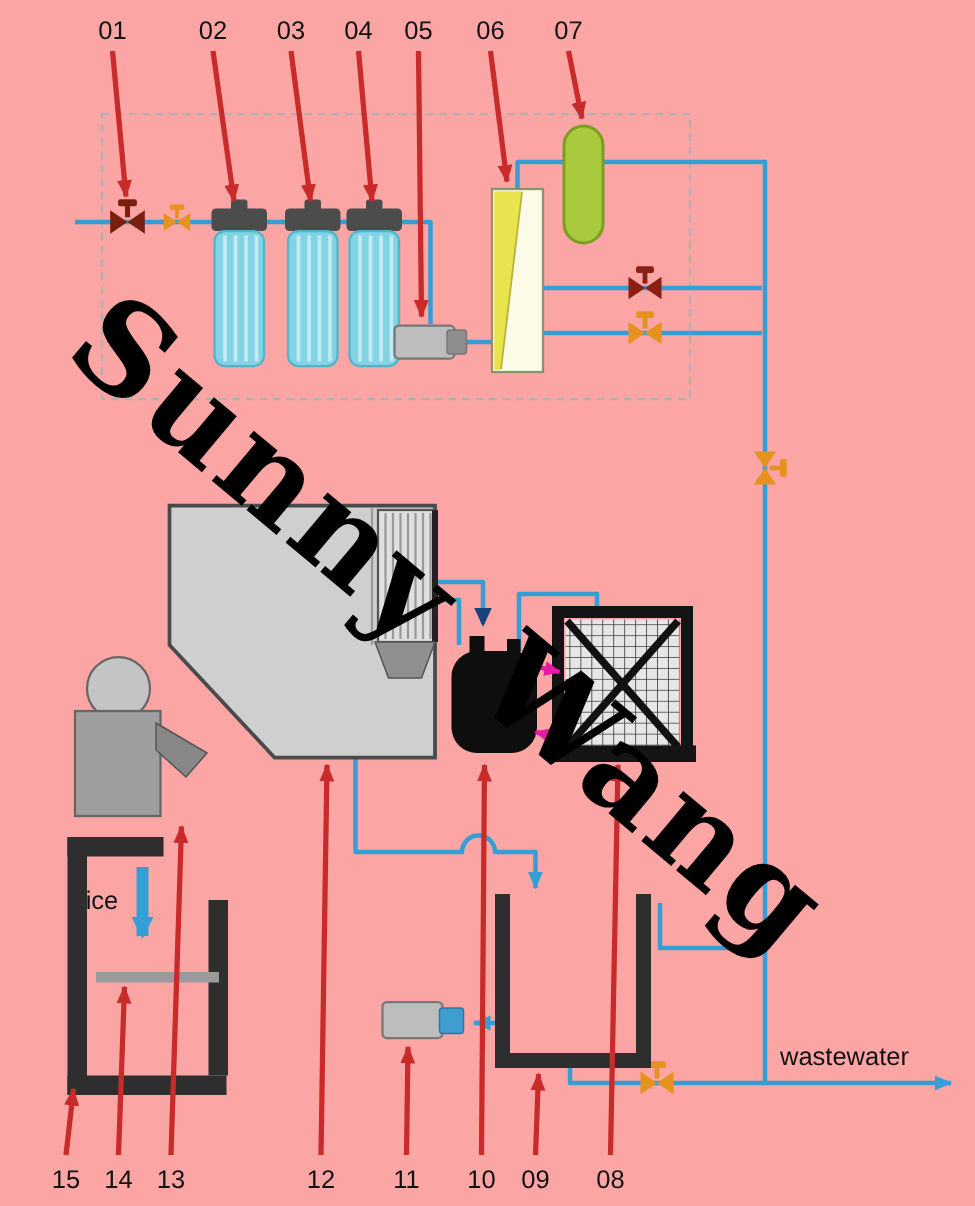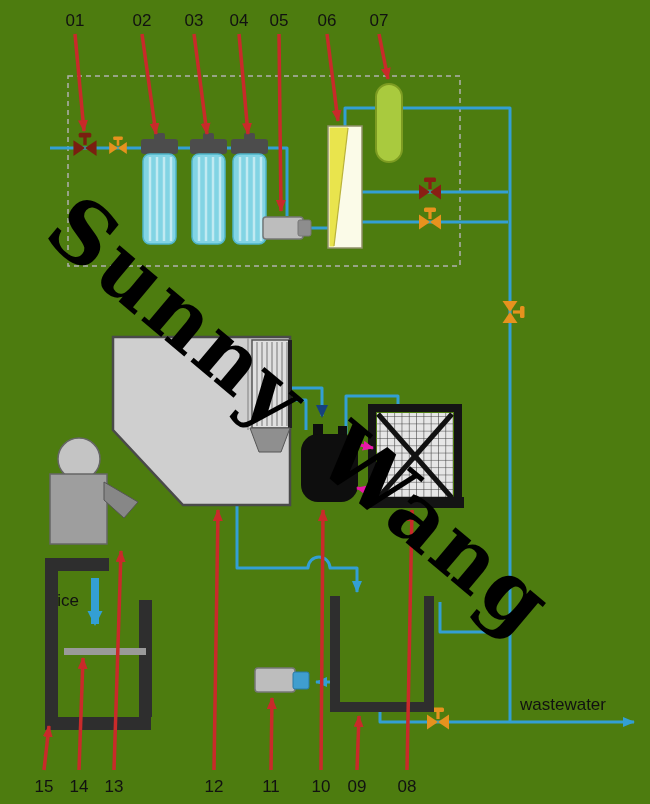--- a/index.html
+++ b/index.html
@@ -1,17 +1,17 @@
 <!DOCTYPE html>
 <html><head>
 <meta charset="utf-8">
 <style>
   html,body { margin:0; padding:0; background:#ffffff; }
   .stage {
-    position:relative; width:650px; height:804px; background:#4d7c0f;
+    position:relative; width:650px; height:804px; background:#fca5a5;
     overflow:hidden; font-family:"Liberation Sans", sans-serif;
   }
   .stage > svg { position:absolute; left:0; top:0; }
   .watermark {
     position:absolute; left:92px; top:176px;
     transform:rotate(40deg); transform-origin:0 0;
     font-family:"DejaVu Serif", serif; font-weight:bold;
     font-size:84px; letter-spacing:3px; word-spacing:14px;
     color:#000; white-space:nowrap; z-index:5; pointer-events:none;
   }

